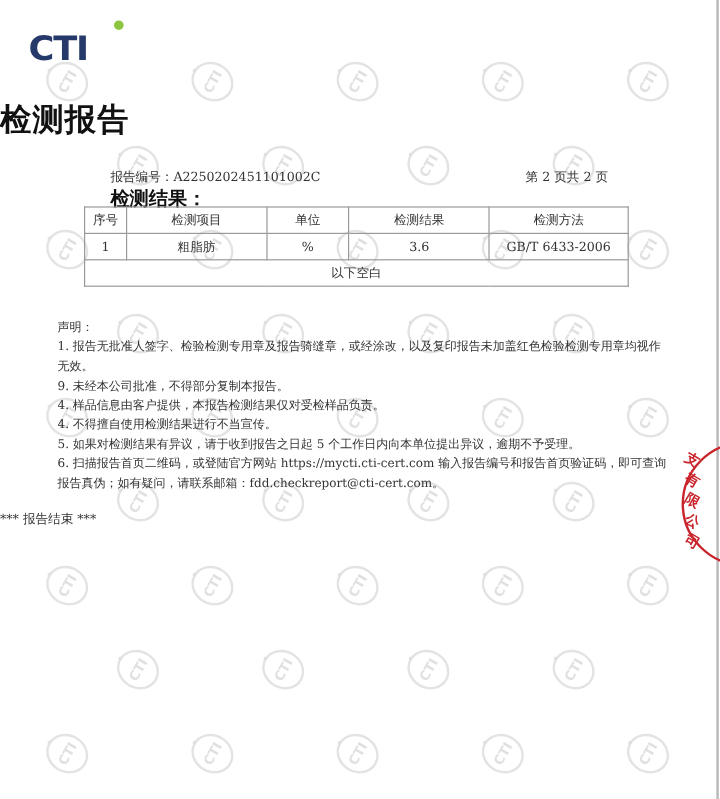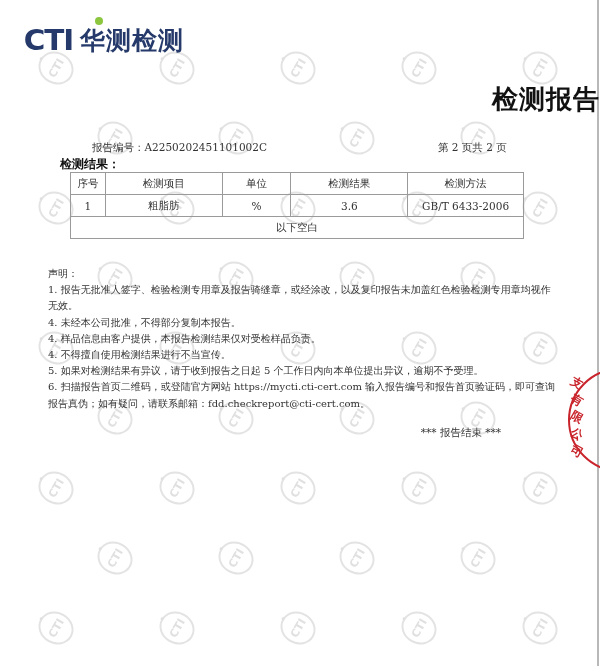--- a/index.html
+++ b/index.html
@@ -19,30 +19,30 @@
     font-size: 11px; display: flex; align-items: center; justify-content: center;
     transform: rotate(-60deg); box-sizing: border-box;
   }
   .wm::before { content: ""; position: absolute; top: -3px; left: 50%; width: 3px; height: 3px; margin-left: -1px; background: #e0e0e0; border-radius: 50%; }
   
   .logo { position: absolute; left: 25px; top: 16px; display: flex; align-items: flex-end; height: 40px; }
   .logo-cti { font-family: "DejaVu Sans", sans-serif; font-weight: bold; font-size: 28px; color: #253a6a; letter-spacing: -1px; line-height: 30px; position: relative; transform: scaleX(1.05); }
   .logo-dot { position: absolute; left: 70px; top: 1px; width: 8px; height: 8px; border-radius: 50%; background: #8cc63f; }
   .logo-cn { font-family: "DejaVu Sans", sans-serif; font-weight: bold; font-size: 25px; color: #253a6a; margin-left: 8px; line-height: 30px; letter-spacing: 1px; }
   
-  .title { position: absolute; left: 0; width: 600px; top: 82px; text-align: right; font-family: "DejaVu Sans", sans-serif; font-weight: bold; font-size: 26px; color: #111; letter-spacing: 1px; }
+  .title { position: absolute; left: 0; width: 600px; top: 82px; text-align: left; font-family: "DejaVu Sans", sans-serif; font-weight: bold; font-size: 26px; color: #111; letter-spacing: 1px; }
   .meta { position: absolute; top: 141px; font-size: 10.5px; color: #333; }
   .report-no { left: 92px; }
   .page-no { left: 438px; }
-  .section-label { position: absolute; left: 60px; top: 156px; font-size: 12px; font-weight: bold; color: #111; font-family: Liberation Sans, sans-serif; }
+  .section-label { position: absolute; left: 92px; top: 156px; font-size: 16px; font-weight: bold; color: #111; font-family: Liberation Sans, sans-serif; }
   table.results { position: absolute; left: 70px; top: 172px; width: 454px; border-collapse: collapse; font-size: 10.5px; color: #333; }
   table.results td { border: 1px solid #9a9a9a; text-align: center; padding: 0; height: 21px; }
   .statement { position: absolute; left: 48px; top: 266px; width: 510px; font-size: 10px; line-height: 16.2px; color: #333; }
   .statement p { margin: 0; }
-  .end-mark { position: absolute; left: 0; width: 501px; top: 426px; text-align: right; font-size: 10.5px; color: #333; }
+  .end-mark { position: absolute; left: 0; width: 501px; top: 426px; text-align: left; font-size: 10.5px; color: #333; }
   
   .stamp { position: absolute; left: 568px; top: 368px; width: 104px; height: 104px; border: 2px solid #c9242b; border-radius: 50%; box-sizing: border-box; }
   .stamp-text { position: absolute; left: 570px; top: 378px; width: 24px; color: #c9242b; font-family: "DejaVu Sans", sans-serif; font-weight: bold; font-size: 12px; line-height: 17px; }
   .stamp-text span { display: block; transform: rotate(30deg); }
 </style>
 </head>
 <body>
 
 <div class="edge-line"></div>
 
@@ -86,21 +86,20 @@
     <div class="wm" style="left: 478px; top: 418px;">CTI</div>
     <div class="wm" style="left: 115px; top: 558px;">CTI</div>
     <div class="wm" style="left: 236px; top: 558px;">CTI</div>
     <div class="wm" style="left: 357px; top: 558px;">CTI</div>
     <div class="wm" style="left: 478px; top: 558px;">CTI</div>
   </div>
 
 <div class="logo">
   <span class="logo-cti">CTI</span>
   <span class="logo-dot"></span>
-  <span class="logo-cn">华测检测</span>
 </div>
 
 <div class="title">检测报告</div>
 
 <div class="meta report-no"><span>报告编号：</span><span>A2250202451101002C</span></div>
 <div class="meta page-no">第 2 页共 2 页</div>
 
 <div class="section-label">检测结果：</div>
 
 <table class="results">
@@ -128,21 +127,21 @@
   </tr>
   <tr>
     <td colspan="5">以下空白</td>
   </tr>
 </tbody>
   </table>
 
 <div class="statement">
   <p>声明：</p>
   <p>1. 报告无批准人签字、检验检测专用章及报告骑缝章，或经涂改，以及复印报告未加盖红色检验检测专用章均视作无效。</p>
-  <p>4. 未经本公司批准，不得部分复制本报告。</p>
+  <p>9. 未经本公司批准，不得部分复制本报告。</p>
   <p>4. 样品信息由客户提供，本报告检测结果仅对受检样品负责。</p>
   <p>4. 不得擅自使用检测结果进行不当宣传。</p>
   <p>5. 如果对检测结果有异议，请于收到报告之日起 5 个工作日内向本单位提出异议，逾期不予受理。</p>
   <p>6. 扫描报告首页二维码，或登陆官方网站 https://mycti.cti-cert.com 输入报告编号和报告首页验证码，即可查询报告真伪；如有疑问，请联系邮箱：fdd.checkreport@cti-cert.com。</p>
 </div>
 
 <div class="end-mark">***  报告结束  ***</div>
 
 <div class="stamp"></div>
 <div class="stamp-text">

